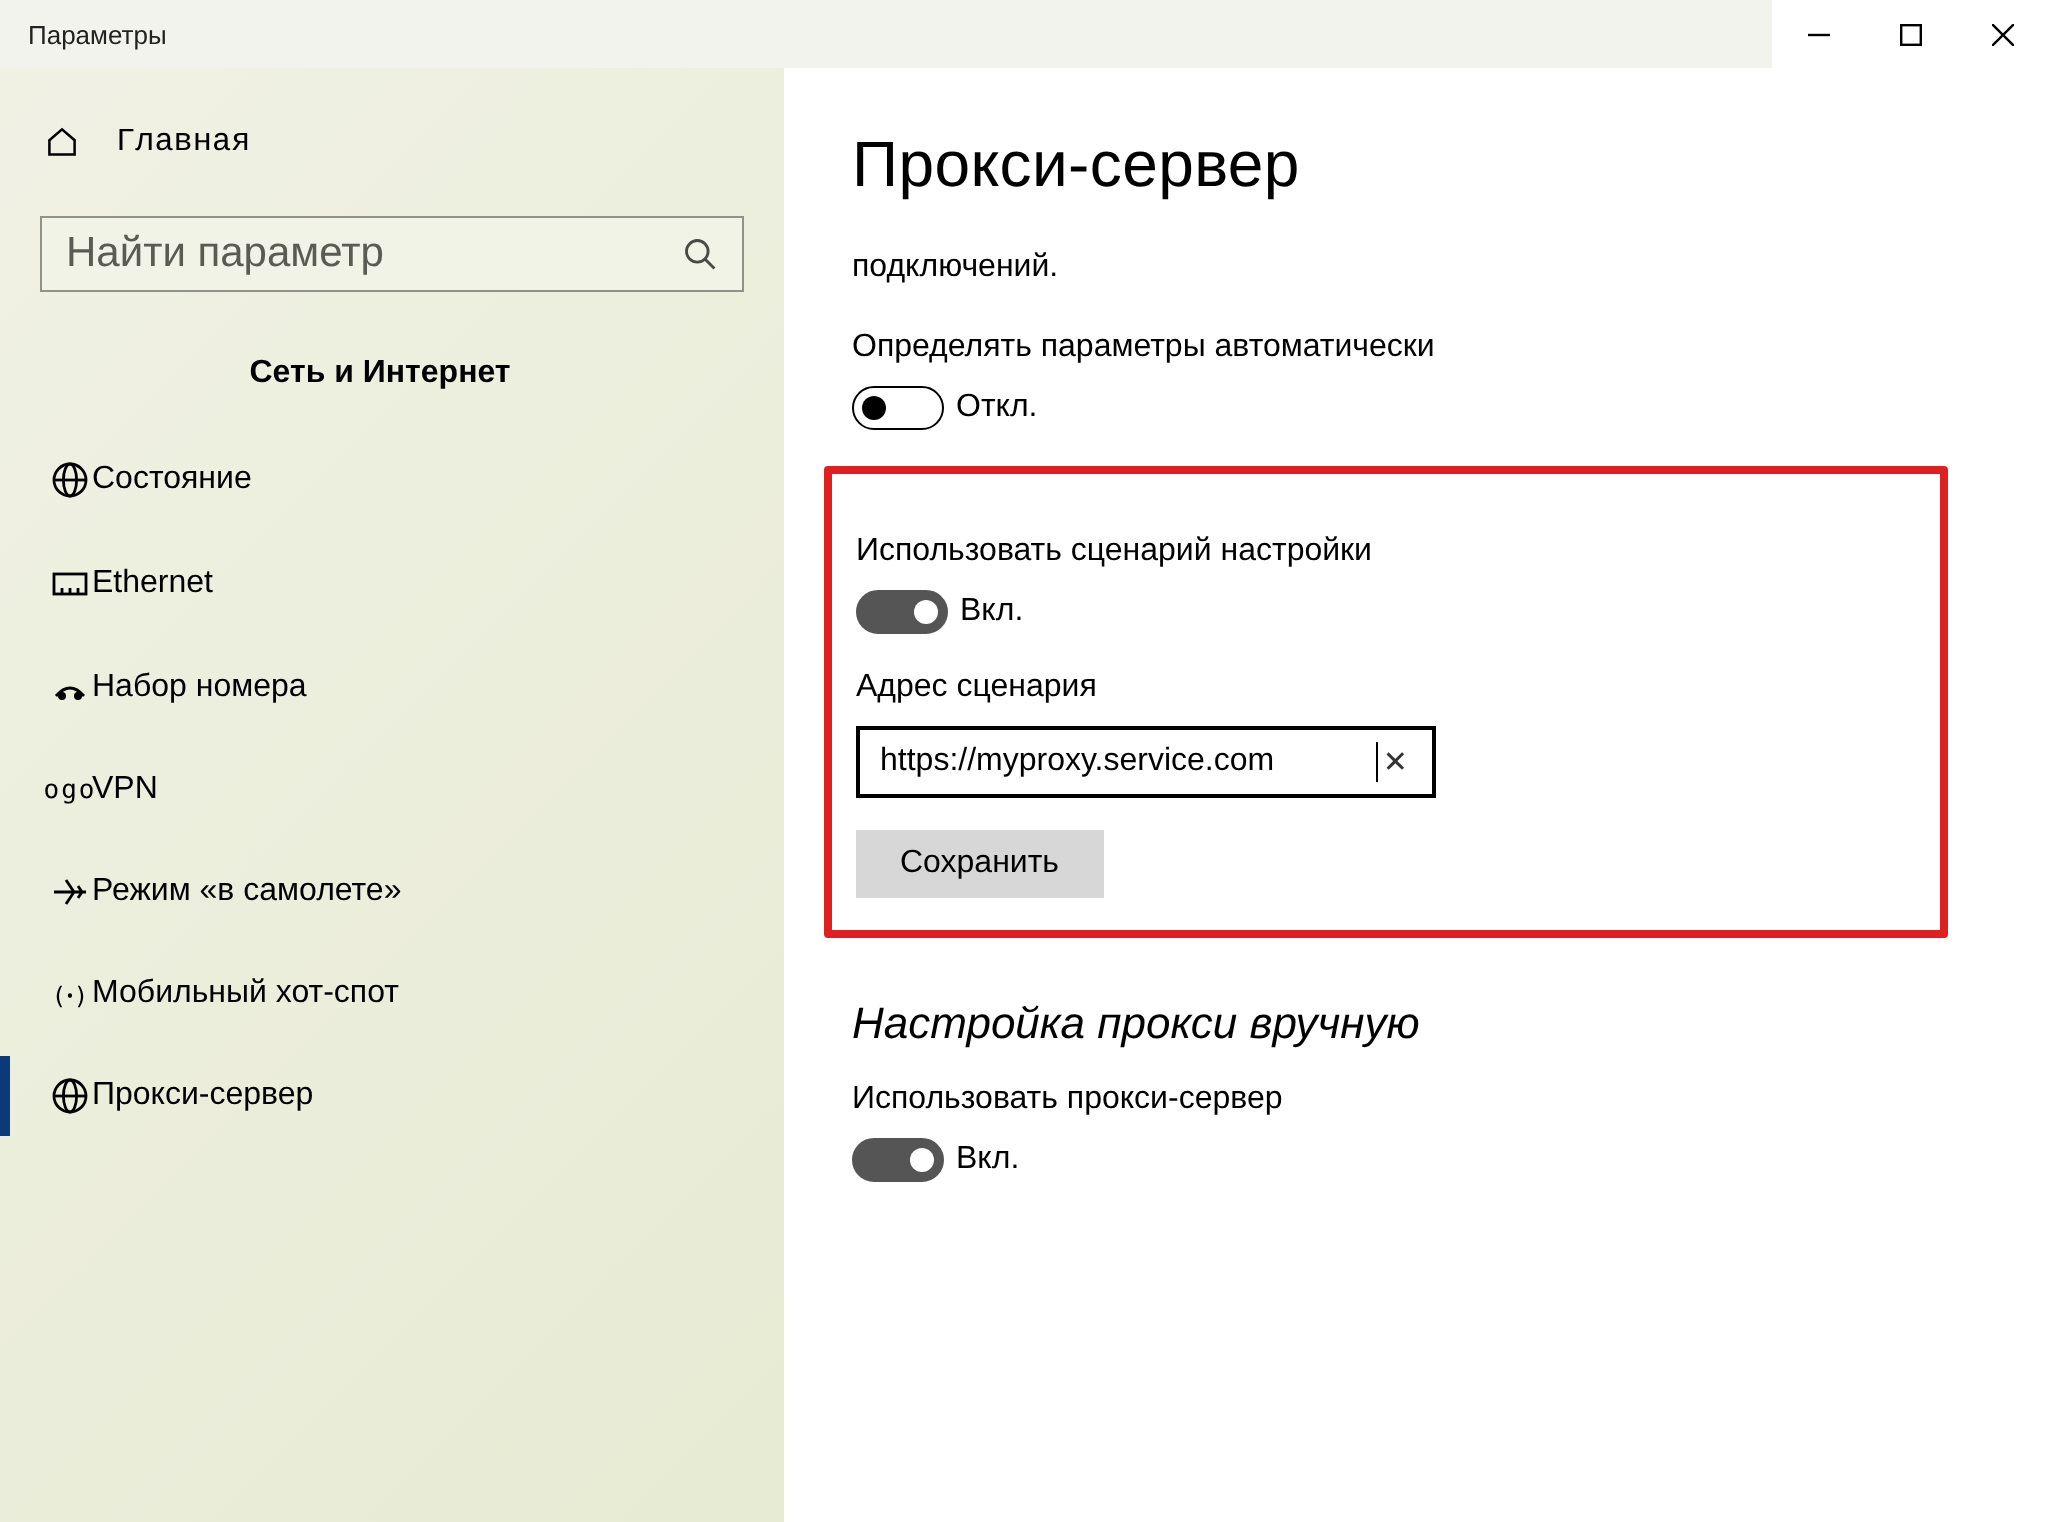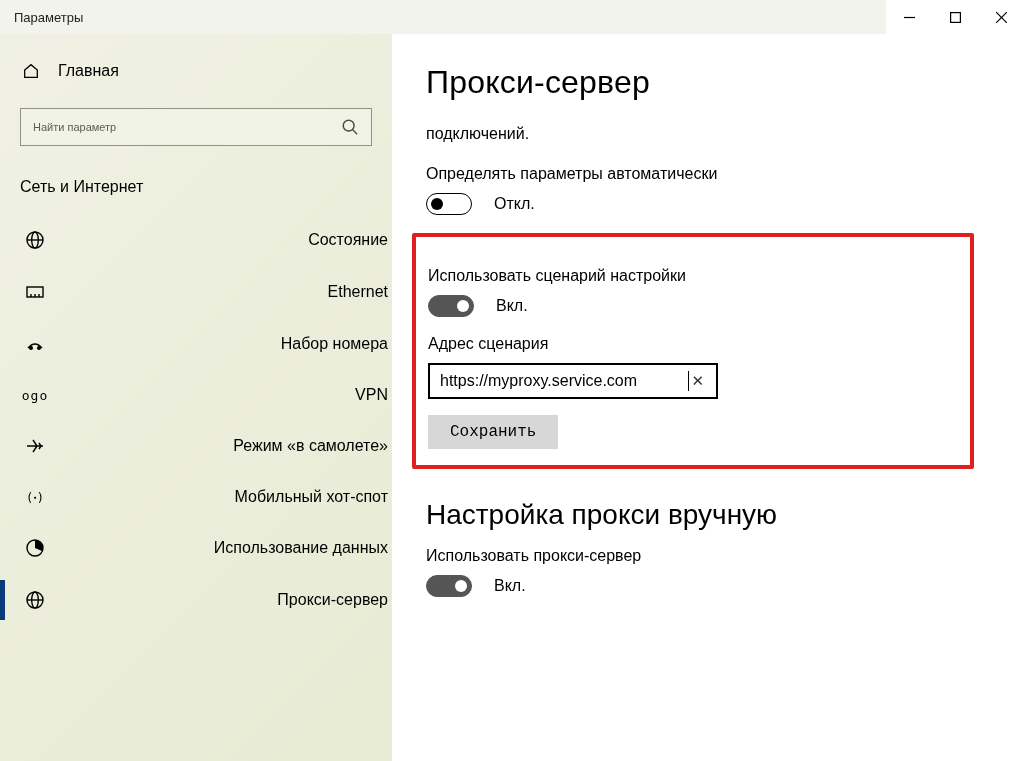--- a/index.html
+++ b/index.html
@@ -61,52 +61,52 @@
     background: #fff;
   }
 
   
   .home {
     display: flex;
     align-items: center;
     gap: 18px;
     padding: 8px 24px 18px 22px;
     font-size: 16px;
+    font-family: Liberation Mono, monospace;
   }
   .home svg { width: 18px; height: 18px; stroke: #000; fill: none; stroke-width: 1.4; }
 
   .search {
     margin: 10px 20px 24px 20px;
     height: 38px;
     border: 1px solid #8f9284;
     background: #f2f3e7;
     display: flex;
     align-items: center;
     padding: 0 12px;
     color: #555;
   }
-  .search .ph { flex: 1; color: #5a5c53; font-size: 11px; }
+  .search .ph { flex: 1; color: #5a5c53; font-size: 21px; }
   .search svg { width: 18px; height: 18px; stroke: #4a4a46; fill: none; stroke-width: 1.6; }
 
   .category {
-    font-weight: 400;
+    font-weight: 700;
     font-size: 16px;
     padding: 8px 32px 18px 20px;
+    text-align: center;
   }
 
   .nav { display: flex; flex-direction: column; }
   .nav-item {
     display: flex;
     align-items: center;
-    gap: 20px;
     padding: 16px 4px 16px 24px;
     font-size: 16px;
     position: relative;
     cursor: pointer;
-    justify-content: space-between;
   }
   .nav-item.active::before {
     content: "";
     position: absolute;
     left: 0; top: 6px; bottom: 6px;
     width: 5px;
     background: #0a3a7a;
   }
   .nav-item .icon { width: 22px; display:flex; justify-content:center; }
   .nav-item svg { width: 20px; height: 20px; stroke: #000; fill: none; stroke-width: 1.4; }
@@ -115,24 +115,24 @@
 
   
   h1 {
     font-weight: 400;
     font-size: 32px;
     margin: 0 0 22px 0;
     letter-spacing: .2px;
   }
   .p { font-size: 16px; color: #000; margin: 15px 0 20px 0; line-height: 1.35; }
   .label { font-size: 16px; margin: 12px 0 10px 0; }
-  .sub-h { font-size: 28px; font-weight: 400; margin: 30px 0 16px 0; }
-
-  
-  .toggle-row { display: flex; align-items: center; gap: 22px; margin-bottom: 18px; }
+  .sub-h { font-size: 22px; font-weight: 400; margin: 30px 0 16px 0; font-style: italic; }
+
+  
+  .toggle-row { display: flex; align-items: center; gap: 6px; margin-bottom: 18px; }
   .toggle {
     width: 46px; height: 22px; border: 1.6px solid #000; border-radius: 22px;
     position: relative; background: #fff;
   }
   .toggle .knob {
     position: absolute; top: 50%; transform: translateY(-50%);
     width: 12px; height: 12px; border-radius: 50%; background: #000;
   }
   .toggle.off .knob { left: 4px; }
   .toggle.on { background: #555; border-color: #555; }
@@ -165,21 +165,20 @@
   }
   .text-input .clear { font-size: 15px; color: #333; padding: 0 2px; }
 
   
   .btn {
     display: inline-block;
     background: #d7d7d7;
     padding: 8px 22px;
     font-size: 16px;
     border: none;
-    font-family: Liberation Mono, monospace;
   }
 
   .cut { margin-top: 6px; }
 </style>
 </head>
 <body>
 
 <div class="titlebar">
   <span class="title">Параметры</span>
   <div class="win-controls">
@@ -271,29 +270,20 @@
             </svg>
         </span>
         <span>Режим «в самолете»</span>
       </div>
 
       <div class="nav-item">
         <span class="icon icon-a">(ꞏ)</span>
         <span>Мобильный хот-спот</span>
       </div>
 
-      <div class="nav-item">
-        <span class="icon">
-          <svg viewBox="0 0 20 20">
-              <circle cx="10" cy="10" r="8"></circle>
-              <path d="M10 2 A8 8 0 0 1 17 13 L10 10 Z" fill="#000" stroke="none"></path>
-            </svg>
-        </span>
-        <span>Использование данных</span>
-      </div>
 
       <div class="nav-item active">
         <span class="icon">
           <svg viewBox="0 0 20 20">
               <circle cx="10" cy="10" r="8"></circle>
               <ellipse cx="10" cy="10" rx="3.3" ry="8"></ellipse>
               <line x1="2" y1="10" x2="18" y2="10"></line>
             </svg>
         </span>
         <span>Прокси-сервер</span>

